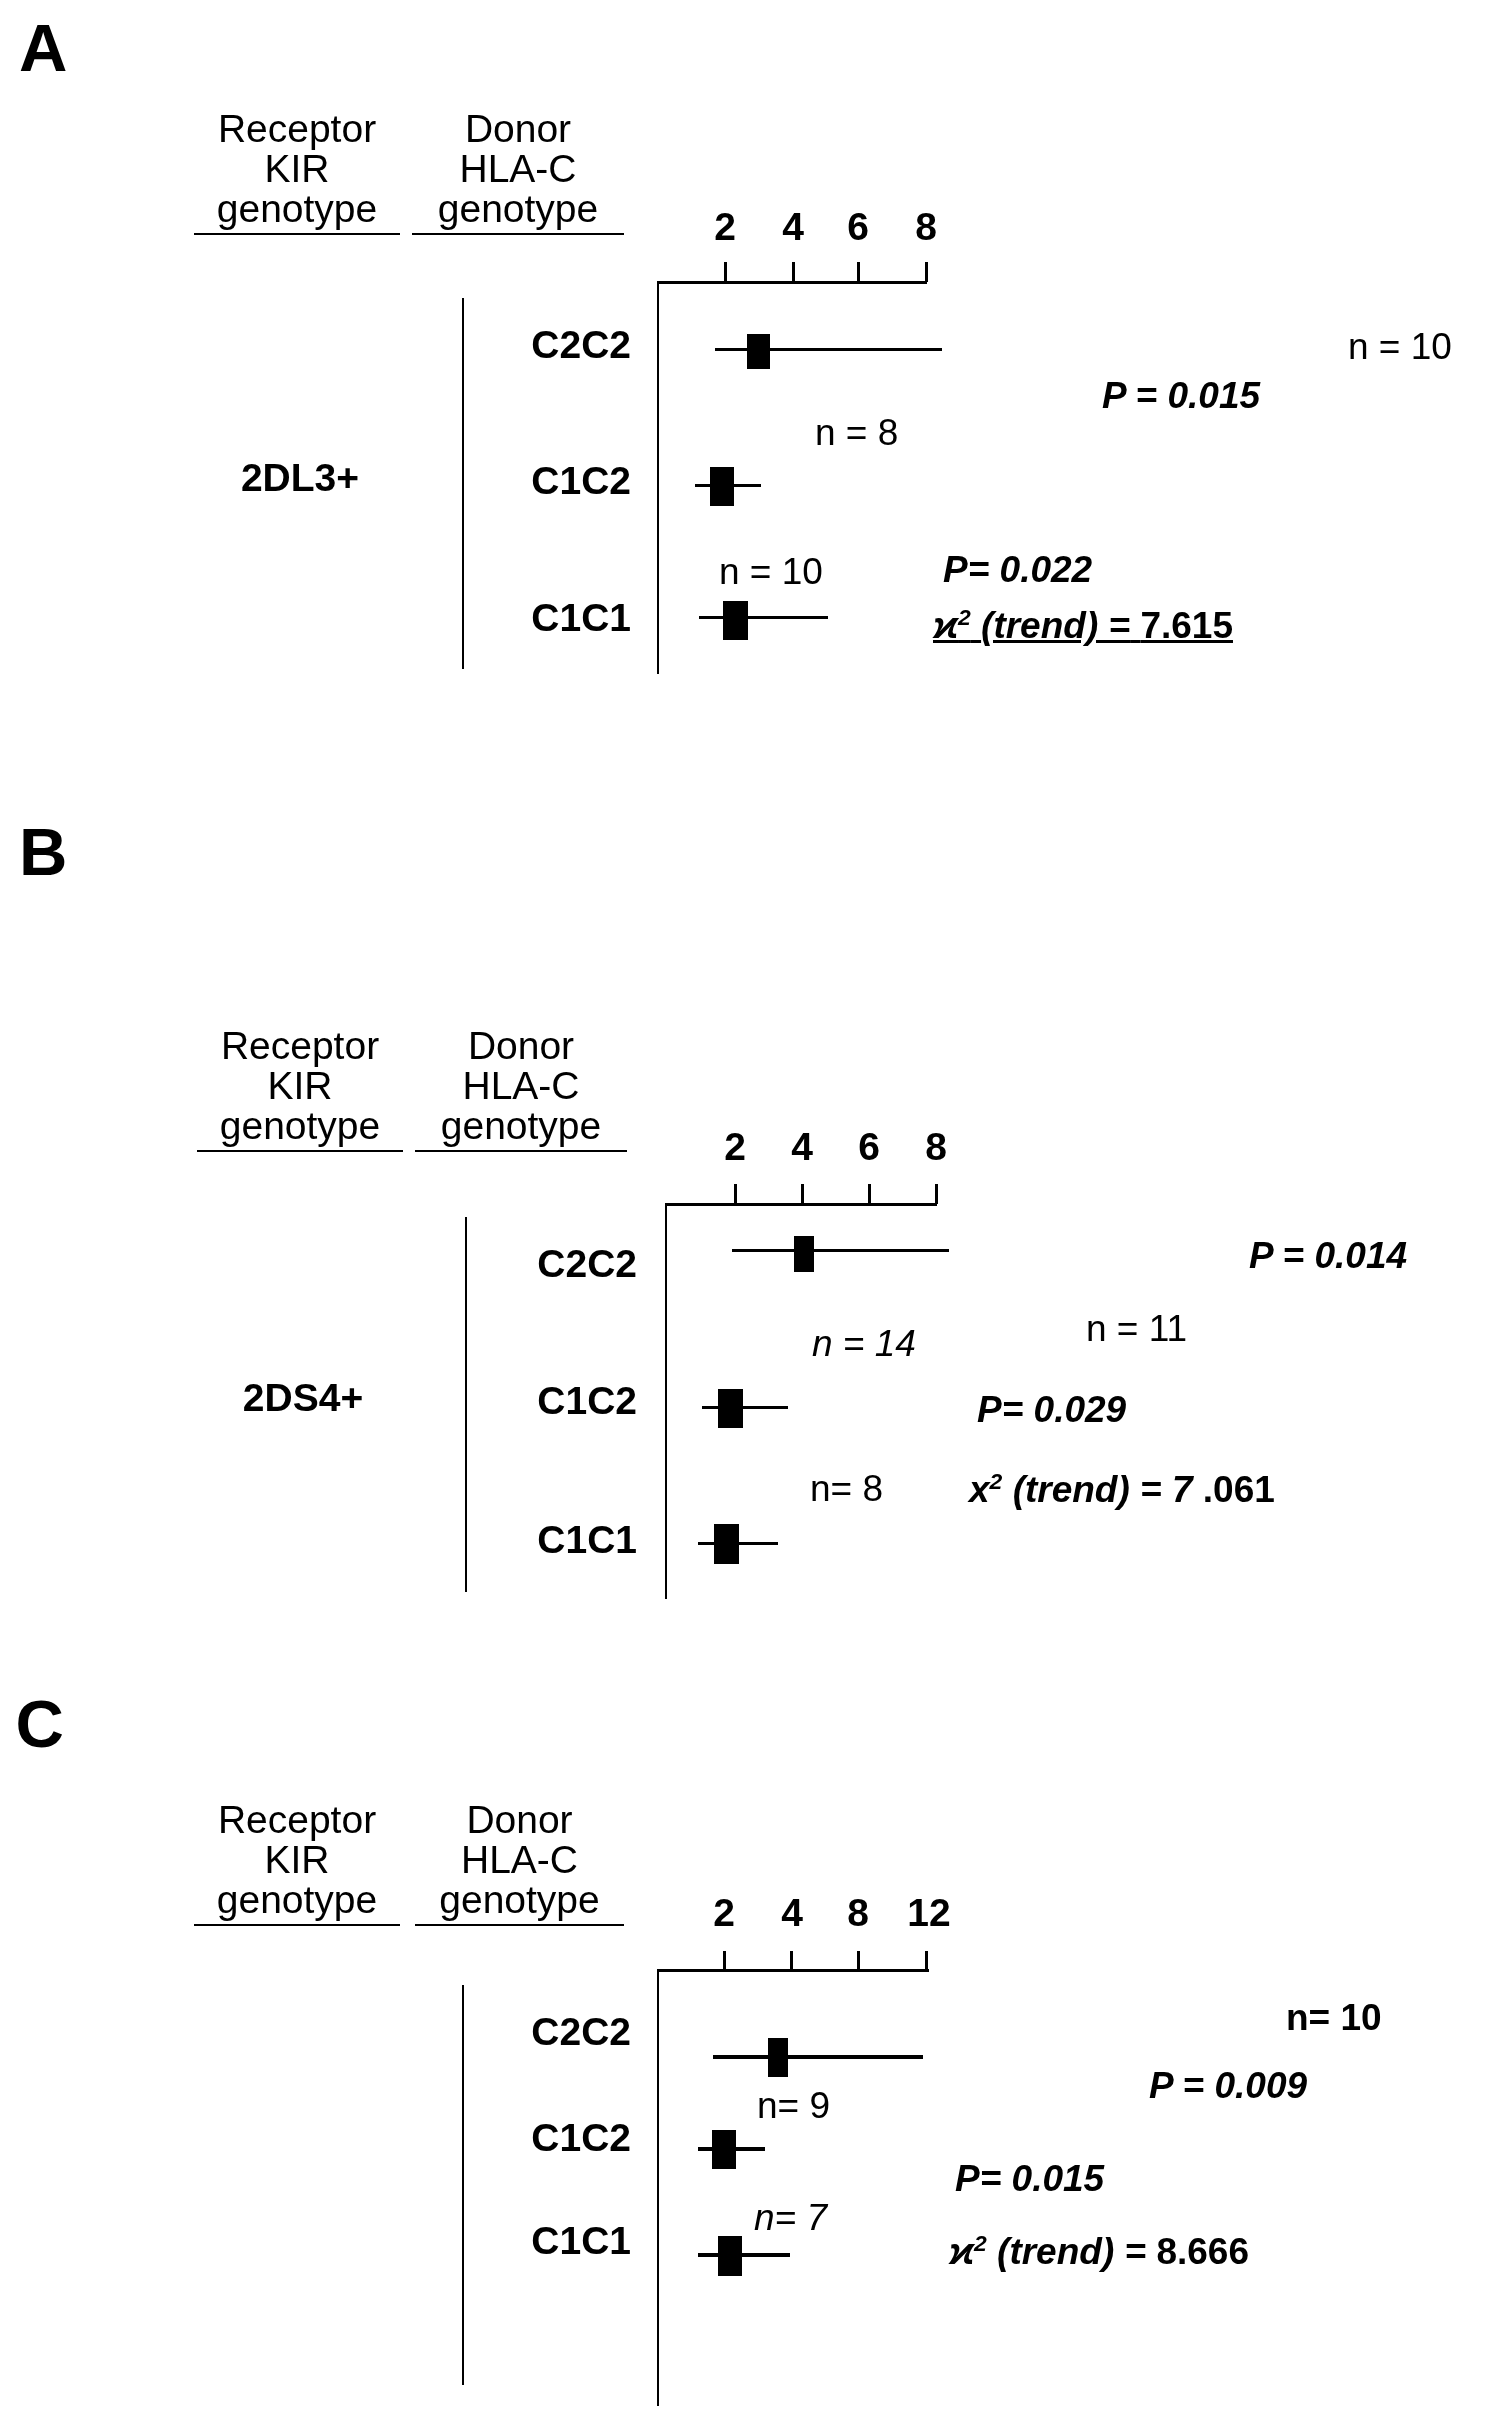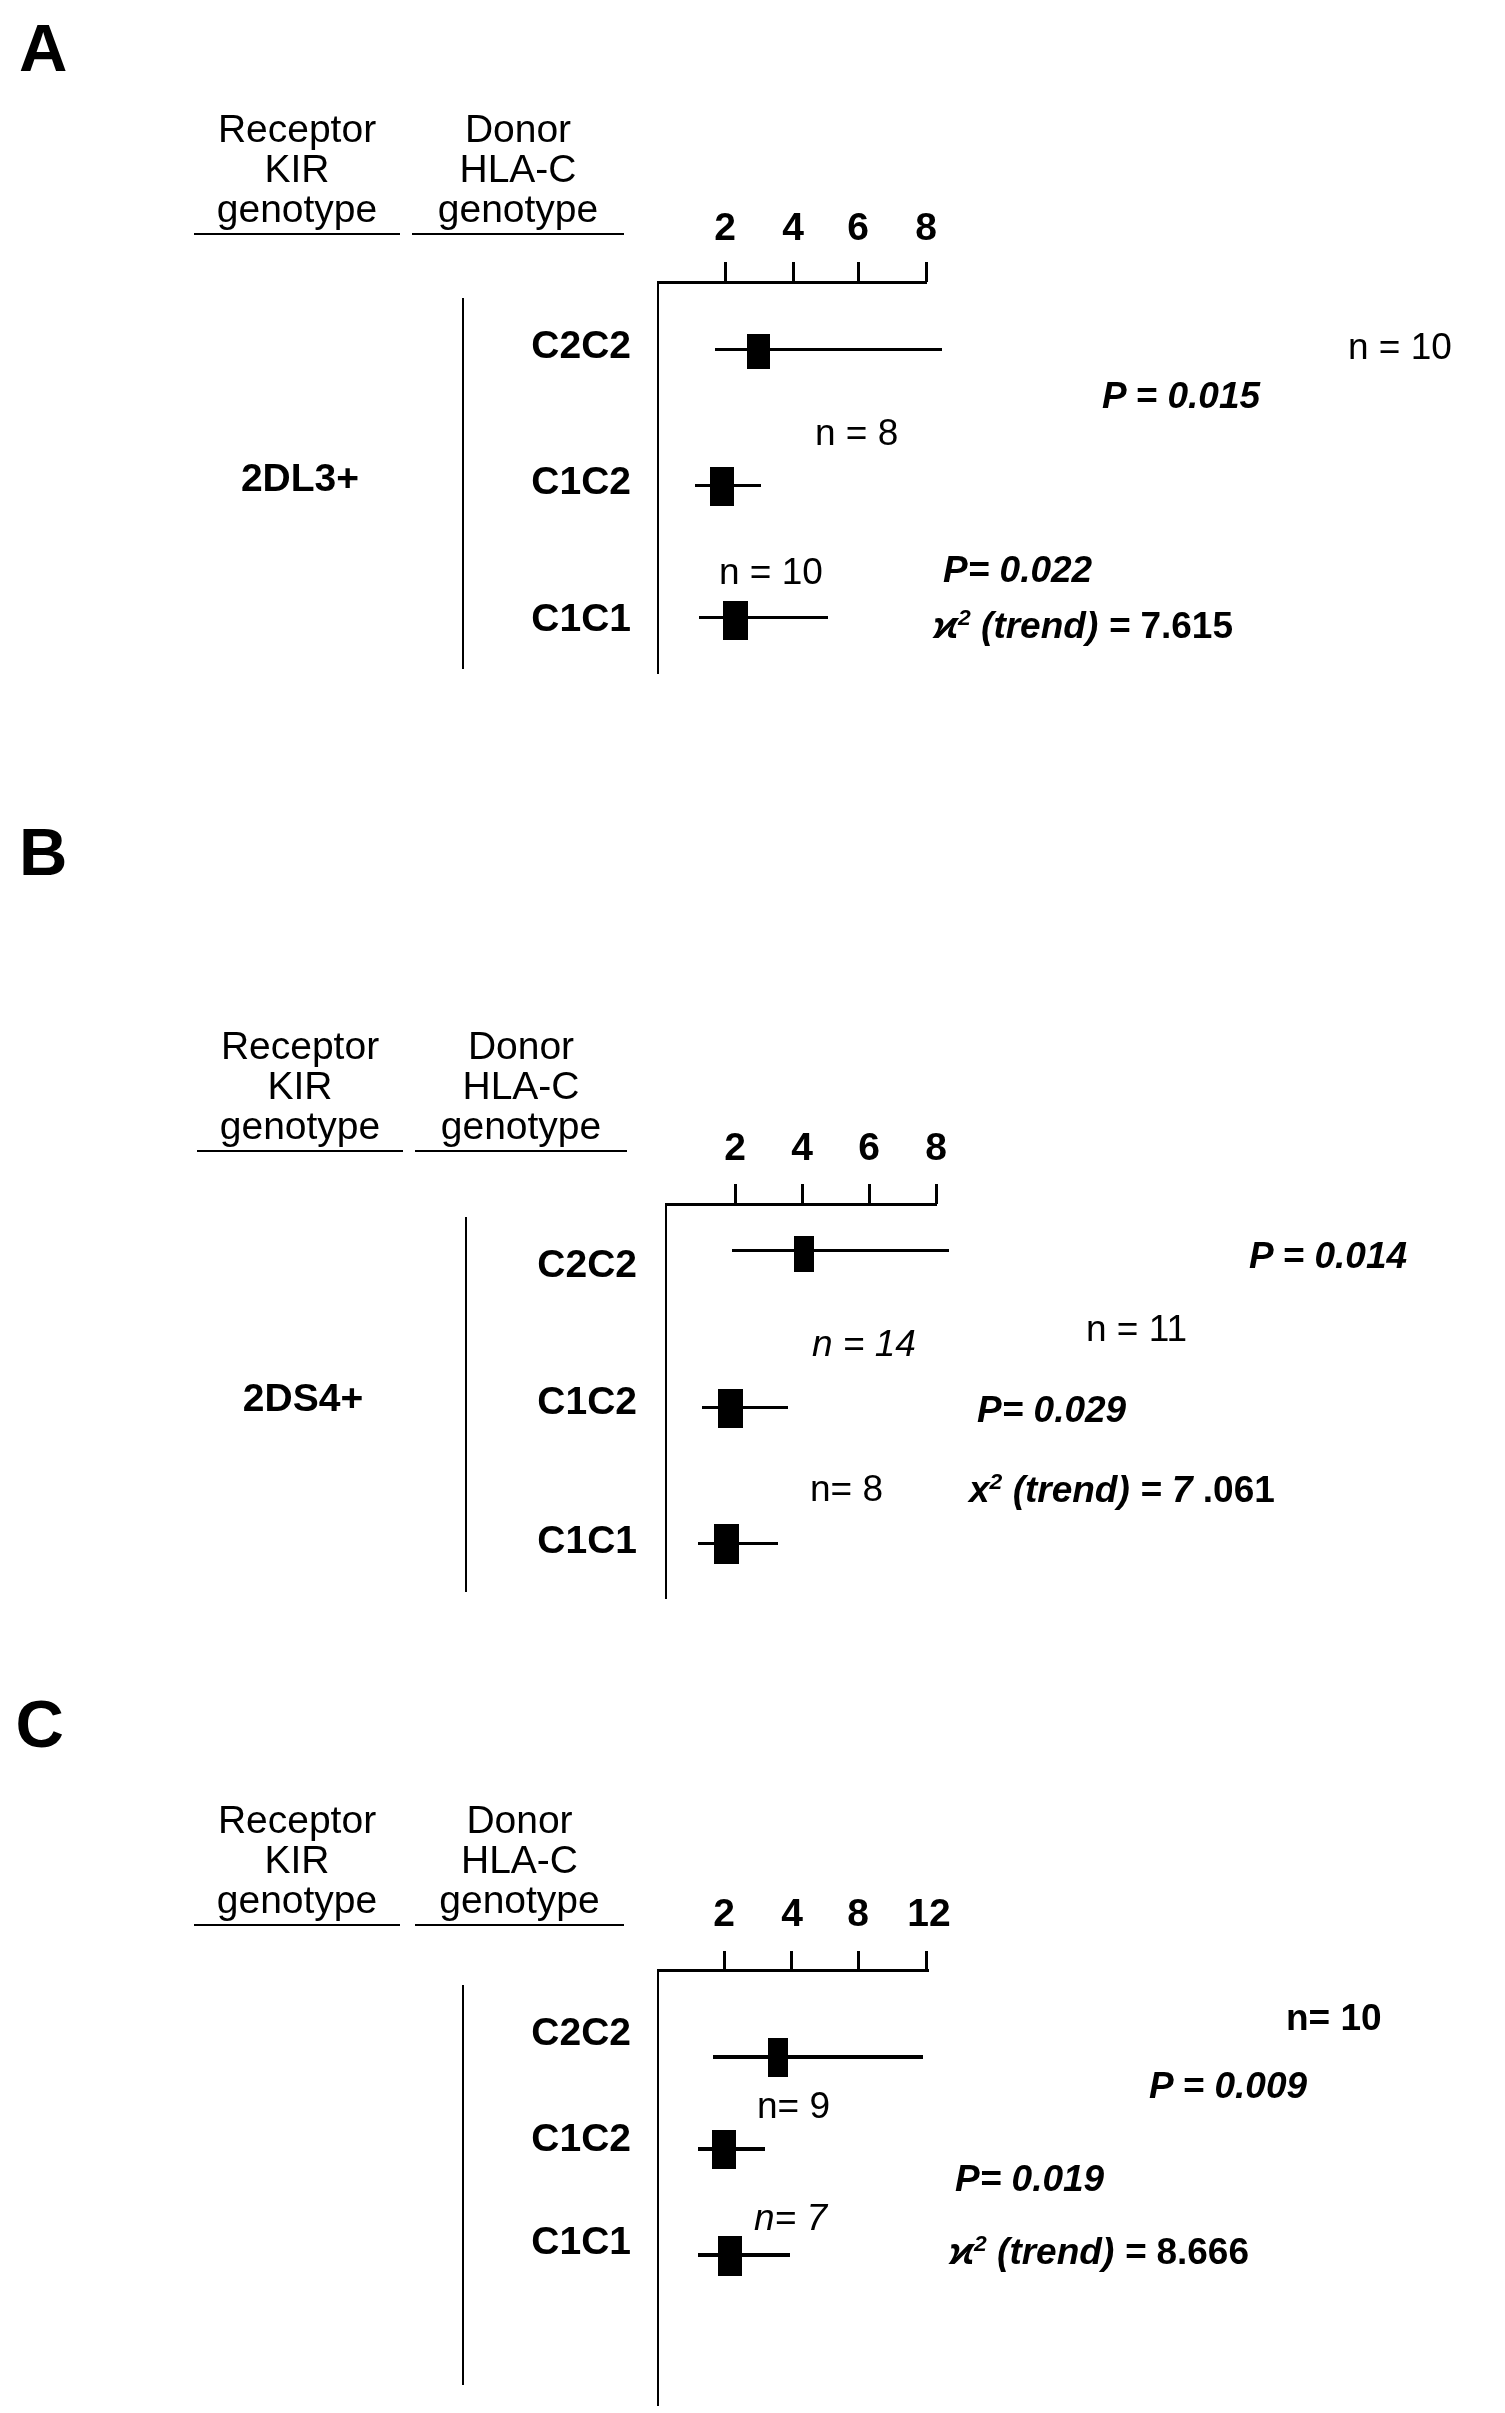--- a/index.html
+++ b/index.html
@@ -175,21 +175,21 @@
 
     <div class="ann n" style="left:815px;top:412px;">n = 8</div>
     <div class="ci-line" style="left:695px;top:484px;width:66px;height:2.5px;"></div>
     <div class="marker" style="left:710px;top:467px;width:24px;height:39px;"></div>
 
     <div class="ann n" style="left:719px;top:551px;">n = 10</div>
     <div class="ci-line" style="left:699px;top:616px;width:129px;height:2.5px;"></div>
     <div class="marker" style="left:723px;top:601px;width:25px;height:39px;"></div>
 
     <div class="ann stat" style="left:943px;top:549px;">P= 0.022</div>
-    <div class="ann stat" style="left:933px;top:604px;">
+    <div class="ann stat" style="left:933px;top:604px;text-decoration:underline;">
       <span>ϰ</span><sup>2</sup>
       <span>(trend) =</span>
       <span class="plain">7.615</span>
     </div>
   </div>
 
   <div class="panel" style="top:805px;height:855px;">
 
     <div class="panel-letter" style="left:19px;top:12.5px;">B</div>
 
@@ -294,21 +294,21 @@
     <div class="ann stat" style="left:1149px;top:386px;">P = 0.009</div>
 
     <div class="ann n" style="left:757px;top:406px;">n= 9</div>
     <div class="ci-line" style="left:698px;top:468px;width:67px;height:4.4px;"></div>
     <div class="marker" style="left:712px;top:451px;width:24px;height:39px;"></div>
 
     <div class="ann n" style="left:754px;top:518px;font-style:italic;">n= 7</div>
     <div class="ci-line" style="left:698px;top:574px;width:92px;height:4.4px;"></div>
     <div class="marker" style="left:718px;top:557px;width:24px;height:40px;"></div>
 
-    <div class="ann stat" style="left:955px;top:479px;">P= 0.019</div>
+    <div class="ann stat" style="left:955px;top:479px;">P= 0.015</div>
     <div class="ann stat" style="left:949px;top:551px;">
       <span>ϰ</span><sup>2</sup>
       <span>(trend) =</span>
       <span class="plain">8.666</span>
     </div>
   </div>
 
 </div>
 
 

